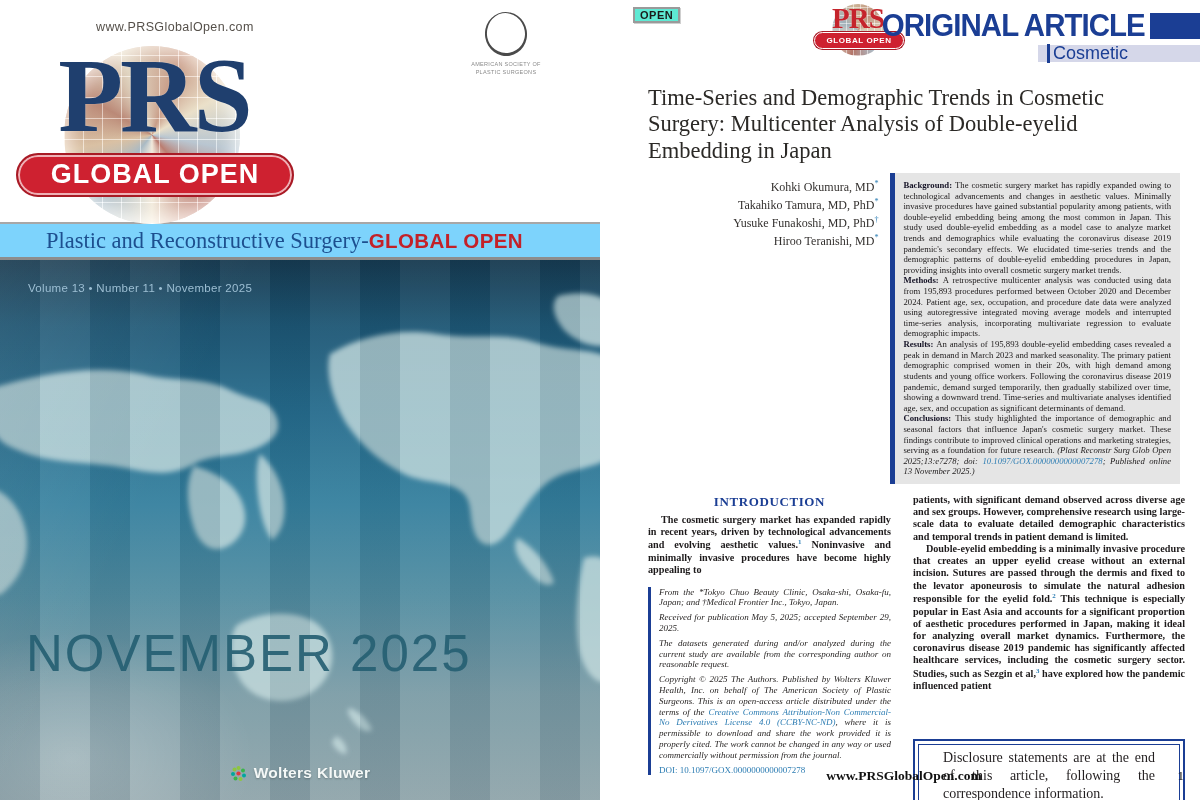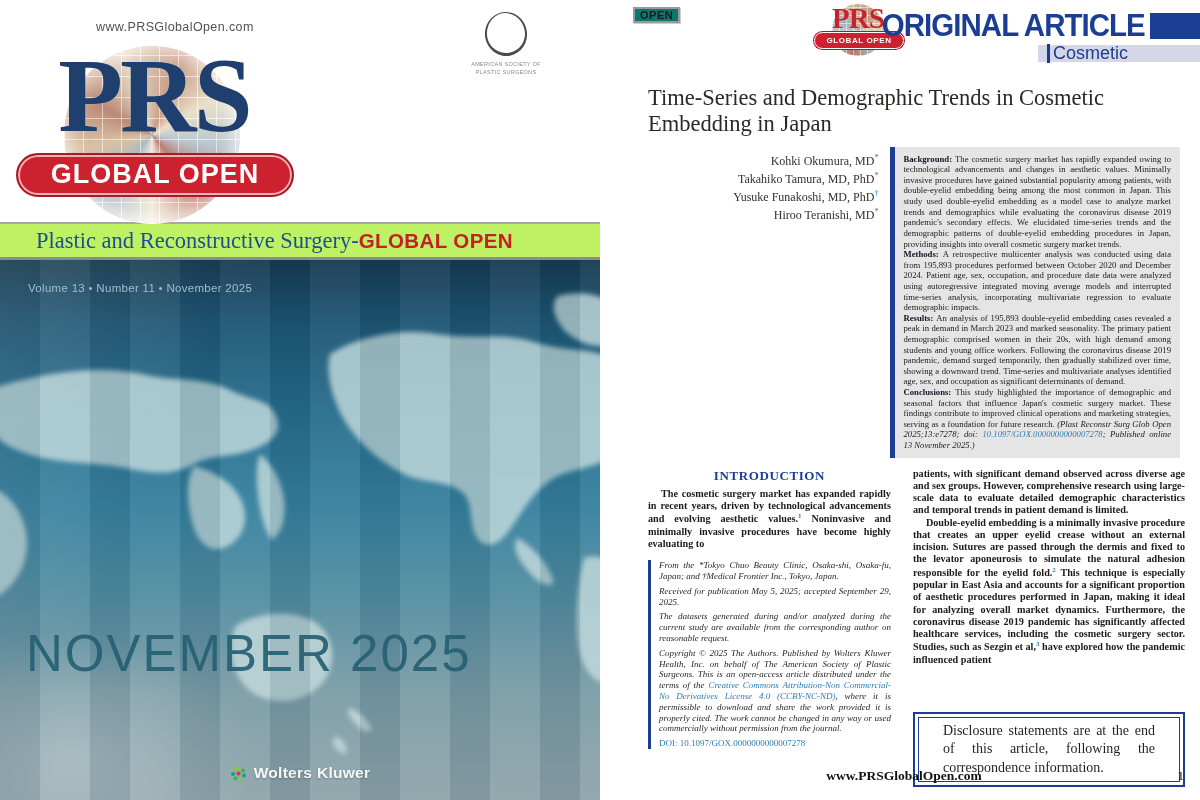--- a/index.html
+++ b/index.html
@@ -26,21 +26,21 @@
   .globe-big::after{content:"";position:absolute;inset:0;border-radius:50%;
     box-shadow:inset 0 0 18px 6px rgba(255,255,255,.55);}
   .prs-big{position:absolute;left:38px;top:40px;width:232px;text-align:center;
     font-family:"Liberation Serif",serif;font-weight:bold;font-size:106px;line-height:1.05;
     color:#1f3f6e;letter-spacing:-3px;text-shadow:0 0 1px rgba(255,255,255,.6);}
   .pill-big{position:absolute;left:16px;top:153px;width:274px;height:40px;border-radius:24px;
     background:#ce2130;border:2px solid #a81a25;box-shadow:inset 0 0 0 2px rgba(255,255,255,.65);
     color:#fff;font-family:"Liberation Sans",sans-serif;font-weight:bold;font-size:27px;
     letter-spacing:1px;text-align:center;line-height:38px;}
   .title-band{height:33px;border-top:2px solid #a7a7a7;border-bottom:3px solid #8d8d8d;
-    background:#bef264;display:flex;align-items:center;padding-left:36px;white-space:nowrap;}
+    background:#7dd3fc;display:flex;align-items:center;padding-left:46px;white-space:nowrap;}
   .band-serif{font-family:"Liberation Serif",serif;font-size:22.5px;color:#1d4f8f;}
   .band-red{font-family:"Liberation Sans",sans-serif;font-weight:bold;font-size:20.5px;
     color:#c32128;letter-spacing:.4px;}
   .map{position:relative;height:542px;overflow:hidden;
     background:linear-gradient(180deg,#16394f 0%,#1d5674 12%,#266c8d 28%,#35809e 45%,
       #528da1 62%,#7b9ca6 80%,#90a5ab 100%);}
   .map svg.world{position:absolute;left:0;top:0;}
   .map::after{content:"";position:absolute;inset:0;
     background:
       linear-gradient(115deg,rgba(255,255,255,.10) 0%,rgba(255,255,255,0) 30%),
@@ -50,21 +50,21 @@
     font-size:11.5px;color:#9dbfd3;letter-spacing:.3px;}
   .issue-month{position:absolute;z-index:2;left:26px;top:364px;font-family:"Liberation Sans",sans-serif;
     font-weight:normal;font-size:51px;color:#266073;letter-spacing:2px;opacity:.92;}
   .wk{position:absolute;z-index:2;left:0;right:0;bottom:20px;display:flex;gap:7px;
     justify-content:center;align-items:center;}
   .wk-text{color:#f4f8f7;font-family:"Liberation Sans",sans-serif;font-weight:bold;
     font-size:15.5px;letter-spacing:.3px;text-shadow:0 1px 2px rgba(0,0,0,.25);}
   
   .page{position:relative;width:592px;height:800px;margin-left:8px;background:#fff;overflow:hidden;}
   .hdr{position:relative;height:76px;}
-  .open-badge{position:absolute;left:25px;top:7px;border:2px solid #9a9a9a;background:#0f766e;
+  .open-badge{position:absolute;left:25px;top:7px;border:2px solid #9a9a9a;background:#5eead4;
     box-shadow:1px 1px 0 #cfcfcf;padding:0 5px;font-family:"Liberation Sans",sans-serif;
     font-weight:bold;font-size:11px;color:#1a1a1a;letter-spacing:.5px;}
   .logo-sm{position:absolute;left:196px;top:2px;width:106px;height:64px;}
   .logo-globe{position:absolute;left:28px;top:2px;width:52px;height:52px;border-radius:50%;
     background:
       repeating-linear-gradient(0deg, rgba(255,255,255,.5) 0 1px, rgba(255,255,255,0) 1px 8px),
       repeating-linear-gradient(90deg, rgba(255,255,255,.5) 0 1px, rgba(255,255,255,0) 1px 7px),
       conic-gradient(from 40deg,#cf9072,#e2d3b2,#a9bccb,#c9705e,#e8ddc9,#99b1c0,#d8b48a,#cf9072);
     filter:saturate(.7);}
   .logo-prs{position:absolute;left:10px;top:0px;width:88px;text-align:center;
@@ -182,20 +182,21 @@
       <span class="oa-rect"></span>
     </div>
     <div class="cosmetic-bar">
       <span class="cos-rule"></span>
       <span class="cos-text">Cosmetic</span>
     </div>
   </div>
 
   <div class="article-title">
     <div>Time-Series and Demographic Trends in Cosmetic</div>
+    <div>Surgery: Multicenter Analysis of Double-eyelid</div>
     <div>Embedding in Japan</div>
   </div>
 
   <div class="auth-abs">
     <div class="authors">
       <div><span>Kohki Okumura, MD</span><span class="auth-mark">*</span></div>
       <div><span>Takahiko Tamura, MD, PhD</span><span class="auth-mark">*</span></div>
       <div><span>Yusuke Funakoshi, MD, PhD</span><span class="auth-mark">†</span></div>
       <div><span>Hiroo Teranishi, MD</span><span class="auth-mark">*</span></div>
     </div>
@@ -203,21 +204,21 @@
       <b>Background: </b><span>The cosmetic surgery market has rapidly expanded owing to technological advancements and changes in aesthetic values. Minimally invasive procedures have gained substantial popularity among patients, with double-eyelid embedding being among the most common in Japan. This study used double-eyelid embedding as a model case to analyze market trends and demographics while evaluating the coronavirus disease 2019 pandemic's secondary effects. We elucidated time-series trends and the demographic patterns of double-eyelid embedding procedures in Japan, providing insights into overall cosmetic surgery market trends.</span><br>
       <b>Methods: </b><span>A retrospective multicenter analysis was conducted using data from 195,893 procedures performed between October 2020 and December 2024. Patient age, sex, occupation, and procedure date data were analyzed using autoregressive integrated moving average models and interrupted time-series analysis, incorporating multivariate regression to evaluate demographic impacts.</span><br>
       <b>Results: </b><span>An analysis of 195,893 double-eyelid embedding cases revealed a peak in demand in March 2023 and marked seasonality. The primary patient demographic comprised women in their 20s, with high demand among students and young office workers. Following the coronavirus disease 2019 pandemic, demand surged temporarily, then gradually stabilized over time, showing a downward trend. Time-series and multivariate analyses identified age, sex, and occupation as significant determinants of demand.</span><br>
       <b>Conclusions: </b><span>This study highlighted the importance of demographic and seasonal factors that influence Japan's cosmetic surgery market. These findings contribute to improved clinical operations and marketing strategies, serving as a foundation for future research. </span><span class="abs-cite">(Plast Reconstr Surg Glob Open 2025;13:e7278; doi: </span><span class="abs-doi">10.1097/GOX.0000000000007278</span><span class="abs-cite">; Published online 13 November 2025.)</span>
     </div>
   </div>
 
   <div class="body-cols">
     <div class="col-left">
       <div class="intro-head">INTRODUCTION</div>
-      <p class="par indent"><span>The cosmetic surgery market has expanded rapidly in recent years, driven by technological advancements and evolving aesthetic values.</span><sup class="ref">1</sup><span> Noninvasive and minimally invasive procedures have become highly evaluating to</span></p>
+      <p class="par indent"><span>The cosmetic surgery market has expanded rapidly in recent years, driven by technological advancements and evolving aesthetic values.</span><sup class="ref">1</sup><span> Noninvasive and minimally invasive procedures have become highly appealing to</span></p>
       <div class="footnote">
         <p>From the *Tokyo Chuo Beauty Clinic, Osaka-shi, Osaka-fu, Japan; and †Medical Frontier Inc., Tokyo, Japan.</p>
         <p>Received for publication May 5, 2025; accepted September 29, 2025.</p>
         <p>The datasets generated during and/or analyzed during the current study are available from the corresponding author on reasonable request.</p>
         <p><span>Copyright © 2025 The Authors. Published by Wolters Kluwer Health, Inc. on behalf of The American Society of Plastic Surgeons. This is an open-access article distributed under the terms of the </span><span class="fn-link">Creative Commons Attribution-Non Commercial-No Derivatives License 4.0 (CCBY-NC-ND)</span><span>, where it is permissible to download and share the work provided it is properly cited. The work cannot be changed in any way or used commercially without permission from the journal.</span></p>
         <p class="fn-doi">DOI: 10.1097/GOX.0000000000007278</p>
       </div>
     </div>
     <div class="col-right">
       <p class="par">patients, with significant demand observed across diverse age and sex groups. However, comprehensive research using large-scale data to evaluate detailed demographic characteristics and temporal trends in patient demand is limited.</p>

